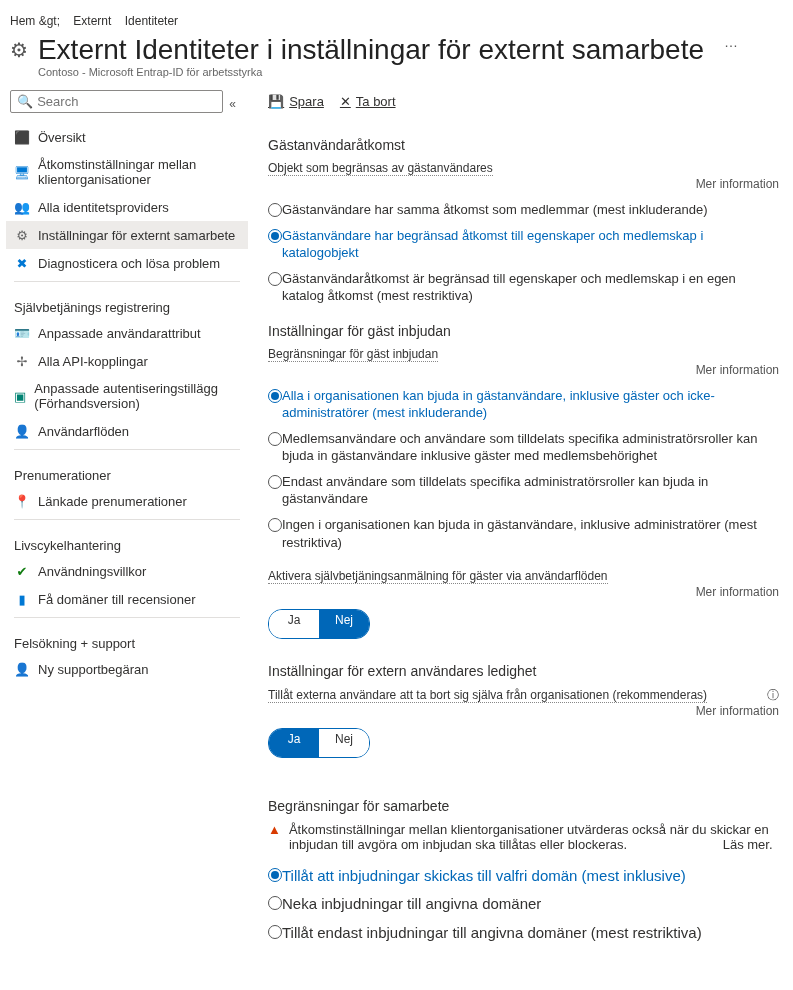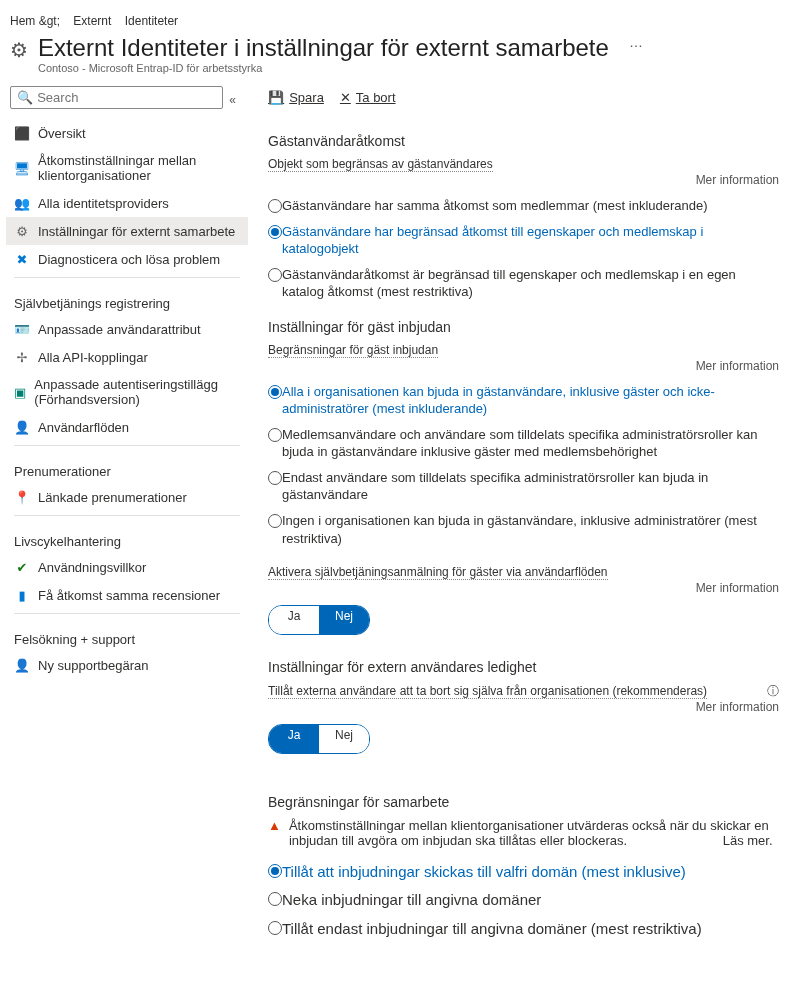--- a/index.html
+++ b/index.html
@@ -1,21 +1,21 @@
 <!DOCTYPE html>
 <html><head>
 <meta charset="utf-8">
 <style>
 * { box-sizing: border-box; margin: 0; padding: 0; }
 body { font-family: "Segoe UI", sans-serif; font-size: 13px; color: #323130; background: #fff; width: 793px; }
 .breadcrumb { padding: 14px 10px 2px; font-size: 12px; }
 .breadcrumb span { margin-right: 10px; }
 .header { display: flex; align-items: flex-start; padding: 4px 10px 8px; gap: 10px; }
 .header .gear { font-size: 20px; color: #555; margin-top: 4px; }
-.header h1 { font-size: 24px; font-weight: 400; color: #222; }
+.header h1 { font-size: 28px; font-weight: 400; color: #222; }
 .header .sub { font-size: 11px; color: #666; }
 .header .dots { margin-left: 10px; font-size: 14px; color: #555; }
 .layout { display: flex; }
 .sidebar { width: 248px; flex-shrink: 0; padding-left: 6px; }
 .searchbox { display: flex; align-items: center; border: 1px solid #8a8886; border-radius: 2px; padding: 3px 6px; margin: 4px 6px 10px 4px; }
 .searchbox input { border: none; outline: none; flex: 1; font-size: 13px; color: #555; }
 .collapse-chevron { margin: 8px 12px 10px auto; font-size: 12px; color: #555; text-align: right; }
 .search-row { display: flex; align-items: center; }
 .nav-item { display: flex; align-items: center; padding: 6px 8px; font-size: 13px; cursor: pointer; gap: 8px; }
 .nav-item.selected { background: #edebe9; }
@@ -122,21 +122,21 @@
           <span>Länkade prenumerationer</span>
         </div>
         <div class="divider"></div>
         <div class="section-label">Livscykelhantering</div>
         <div class="nav-item">
           <span class="ico c-green">✔</span>
           <span>Användningsvillkor</span>
         </div>
         <div class="nav-item">
           <span class="ico c-blue">▮</span>
-          <span>Få åtkomst samma recensioner</span>
+          <span>Få domäner till recensioner</span>
         </div>
         <div class="divider"></div>
         <div class="section-label">Felsökning + support</div>
         <div class="nav-item">
           <span class="ico c-blue">👤</span>
           <span>Ny supportbegäran</span>
         </div>
       </div>
   </div>
 

